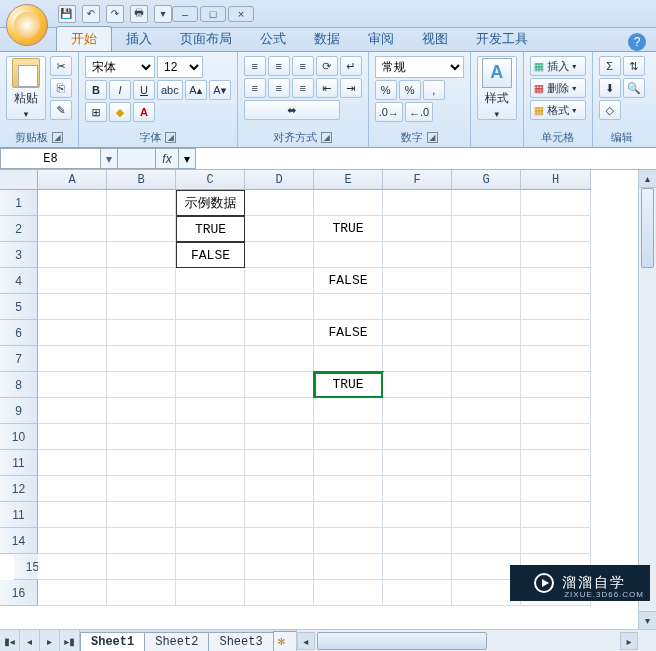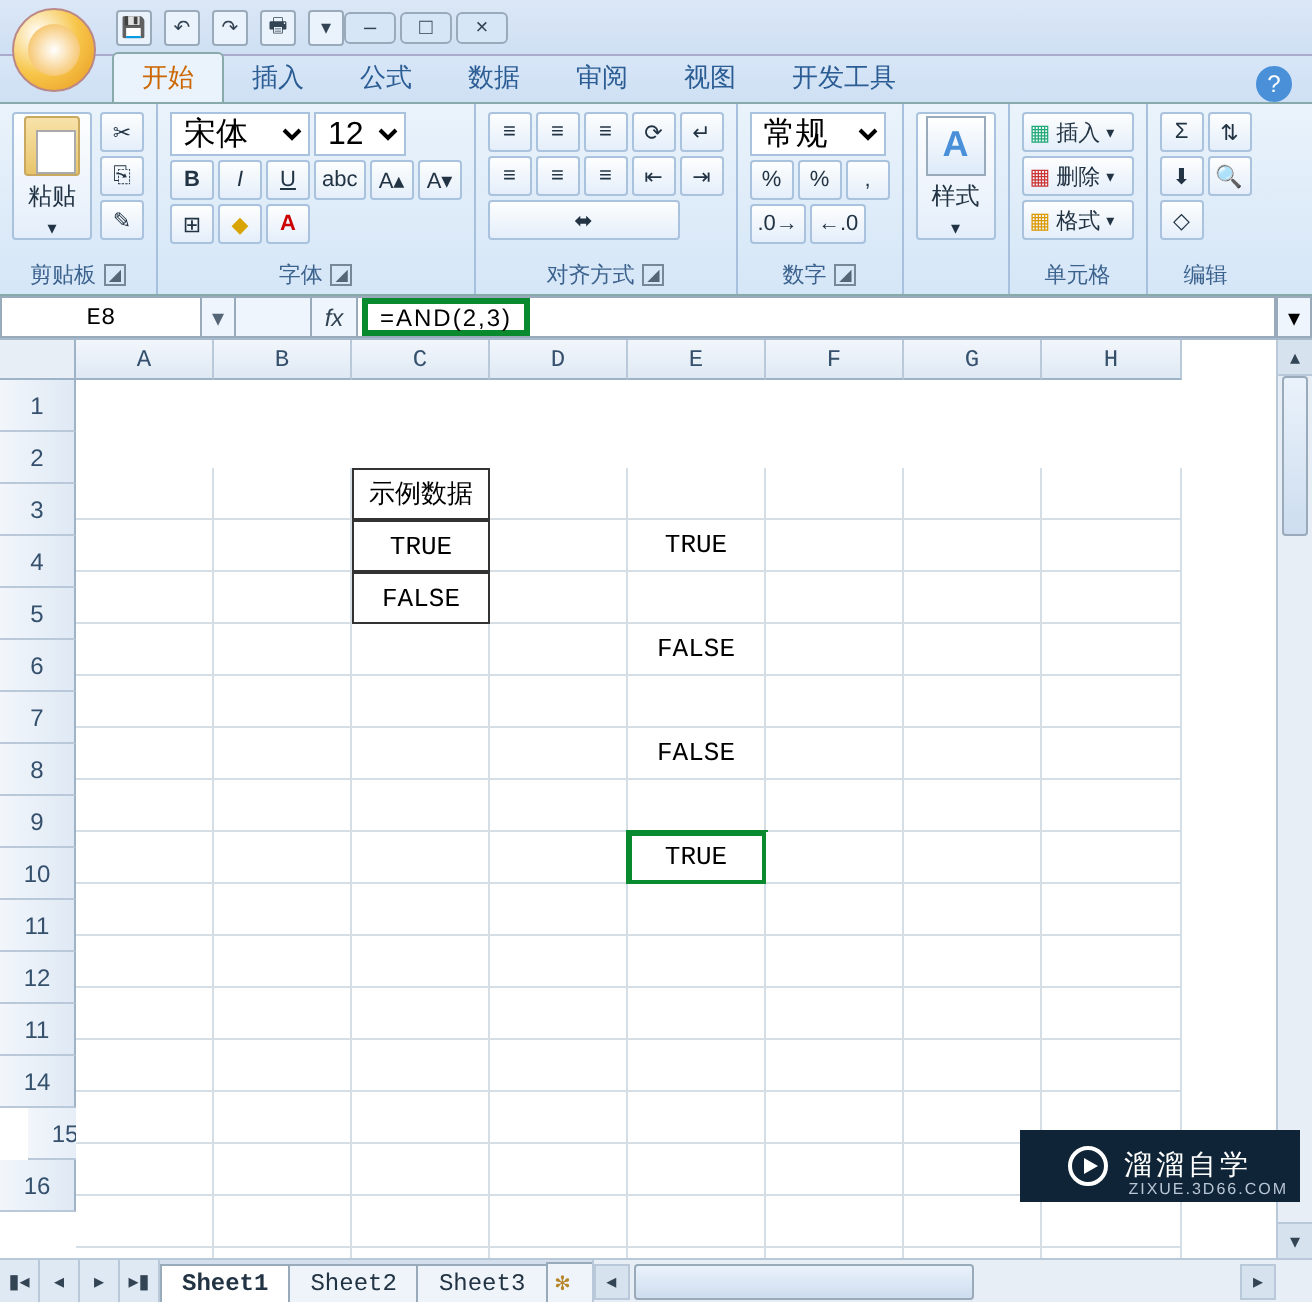--- a/index.html
+++ b/index.html
@@ -24,24 +24,24 @@
   
   .ribbon { height: 96px; background: linear-gradient(#eaf3fb,#d5e6f7); border-bottom:1px solid #8aa; display:flex; }
   .group { border-right:1px solid #a7c0dd; padding: 4px 6px 0 6px; display:flex; flex-direction:column; }
   .group-body { flex:1; display:flex; gap:4px; }
   .group-label { font-size:11px; color:#3c628e; text-align:center; padding:2px 0; display:flex; align-items:center; justify-content:center; gap:4px; }
   .group-label .dlg { width:11px;height:11px;border:1px solid #789;font-size:8px;display:flex;align-items:center;justify-content:center;color:#567; }
   .rb-btn { height:20px; min-width:22px; padding:0 3px; background:linear-gradient(#fdfefe,#e4eefa); border:1px solid #a9c2de; border-radius:2px; display:flex; align-items:center; justify-content:center; font-size:11px; color:#234; }
   .rb-btn.tall { height:64px; width:40px; flex-direction:column; gap:2px; font-size:12px; }
   .col { display:flex; flex-direction:column; gap:2px; }
   .row { display:flex; gap:2px; }
-  select.rb-sel { height:22px; border:1px solid #a9c2de; background:#fff; font-size:16px; padding:0 2px; }
+  select.rb-sel { height:22px; border:1px solid #a9c2de; background:#fff; font-size:12px; padding:0 2px; }
   .sel-font { width:70px; }
   .sel-size { width:46px; }
-  .sel-num { width:68px; }
+  .sel-num { width:89px; }
   .paste-ico { width:28px; height:30px; background:linear-gradient(#f7e2a8,#e8c56b); border:1px solid #c9a95f; border-radius:2px; position:relative; }
   .paste-ico::after { content:""; position:absolute; top:6px; left:5px; width:18px; height:20px; background:#fff; border:1px solid #aaa; }
   .styles-ico { width:30px; height:30px; background:linear-gradient(#fff,#dceaf9); border:1px solid #9ab; display:flex; align-items:center; justify-content:center; font-size:18px; color:#4a90d9; font-weight:bold; }
 
   
   .fbar { height:22px; display:flex; align-items:stretch; border-bottom:1px solid #a7b9cc; font-size:12px; }
   .namebox { width:100px; border:1px solid #9ab; border-right:none; background:#fff; display:flex; align-items:center; justify-content:center; font-family: Liberation Mono, monospace; }
   .namebox-dd { width:18px; border:1px solid #9ab; background:#eef5fc; display:flex;align-items:center;justify-content:center; color:#567; }
   .namebox-spacer { width: 38px; border:1px solid #9ab; border-left:none; background:#eef5fc; }
   .fbar-btn { width:22px; border-top:1px solid #9ab; border-bottom:1px solid #9ab; background:#eef5fc; display:flex;align-items:center;justify-content:center; color:#345; font-style:italic; }
@@ -50,21 +50,21 @@
   .fbar-expand { width:18px; border:1px solid #9ab; background:#eef5fc; display:flex;align-items:center;justify-content:center; }
 
   
   .sheet-area { flex:1; position:relative; overflow:hidden; }
   .grid { position:absolute; inset:0; }
   .corner { position:absolute; left:0; top:0; width:38px; height:20px; background:#e8eef6; border-right:1px solid #9fb3c8; border-bottom:1px solid #9fb3c8; }
   .colhdrs { position:absolute; left:38px; top:0; right:18px; height:20px; display:flex; }
   .colhdr { height:20px; background:linear-gradient(#f2f6fb,#dfe9f4); border-right:1px solid #b9c9da; border-bottom:1px solid #9fb3c8; display:flex; align-items:center; justify-content:center; font-size:12px; color:#34506d; font-family:"Courier New",SimSun,monospace; }
   .rowhdrs { position:absolute; left:0; top:20px; width:38px; bottom:18px; }
   .rowhdr { width:38px; background:linear-gradient(90deg,#f2f6fb,#dfe9f4); border-bottom:1px solid #b9c9da; border-right:1px solid #9fb3c8; display:flex; align-items:center; justify-content:center; font-size:12px; color:#34506d; }
-  .cells { position:absolute; left:38px; top:20px; right:18px; bottom:18px;margin-top:44px; }
+  .cells { position:absolute; left:38px; top:20px; right:18px; bottom:18px; }
   .cellrow { display:flex; }
   .cell { border-right:1px solid #d5dde5; border-bottom:1px solid #d5dde5; font-size:13px; font-family:"SimSun","Courier New",monospace; display:flex; align-items:center; justify-content:center; background:#fff; overflow:hidden; letter-spacing:0; }
   .cell.bordered { border:1px solid #333; }
   .hl-green { outline:3px solid #0a8a2e; outline-offset:-2px; }
   .vscroll { position:absolute; right:0; top:0; width:18px; bottom:0; background:#e8eef6; border-left:1px solid #b9c9da; }
   .vscroll .up,.vscroll .down{height:18px;background:#d7e2ef;border-bottom:1px solid #b9c9da;display:flex;align-items:center;justify-content:center;font-size:10px;color:#345;}
   .vscroll .track{position:absolute;top:18px;bottom:18px;left:0;right:0;}
   .vscroll .thumb{position:absolute;top:0;left:2px;right:2px;height:80px;background:linear-gradient(#eaf2fb,#cdddef);border:1px solid #9ab;border-radius:2px;}
   .vscroll .down{position:absolute;bottom:0;left:0;right:0;border-top:1px solid #b9c9da;border-bottom:none;}
   .hscroll-area { height:22px; display:flex; background:#e8eef6; border-top:1px solid #b9c9da; }
@@ -102,20 +102,21 @@
   <div class="win-btns">
     <div class="win-btn">–</div>
     <div class="win-btn">□</div>
     <div class="win-btn">×</div>
   </div>
 </div>
 
 <div class="tabs">
   <div class="tab active">开始</div>
   <div class="tab">插入</div>
+  <div class="tab">页面布局</div>
   <div class="tab">公式</div>
   <div class="tab">数据</div>
   <div class="tab">审阅</div>
   <div class="tab">视图</div>
   <div class="tab">开发工具</div>
   <div class="help">?</div>
 </div>
 
 <div class="ribbon">
 
@@ -265,23 +266,20 @@
         <span>编辑</span>
       </div>
   </div>
 </div>
 
 <div class="fbar">
   <div class="namebox">E8</div>
   <div class="namebox-dd">▾</div>
   <div class="namebox-spacer"></div>
   <div class="fbar-btn">fx</div>
-  <div class="formula-input">
-    <span class="formula-hl">=AND(2,3)</span>
-  </div>
   <div class="fbar-expand">▾</div>
 </div>
 
 <div class="sheet-area">
   <div class="grid">
     <div class="corner"></div>
     <div class="colhdrs" id="colhdrs">
         <div class="colhdr" style="width: 69px;">A</div>
         <div class="colhdr" style="width: 69px;">B</div>
         <div class="colhdr" style="width: 69px;">C</div>

